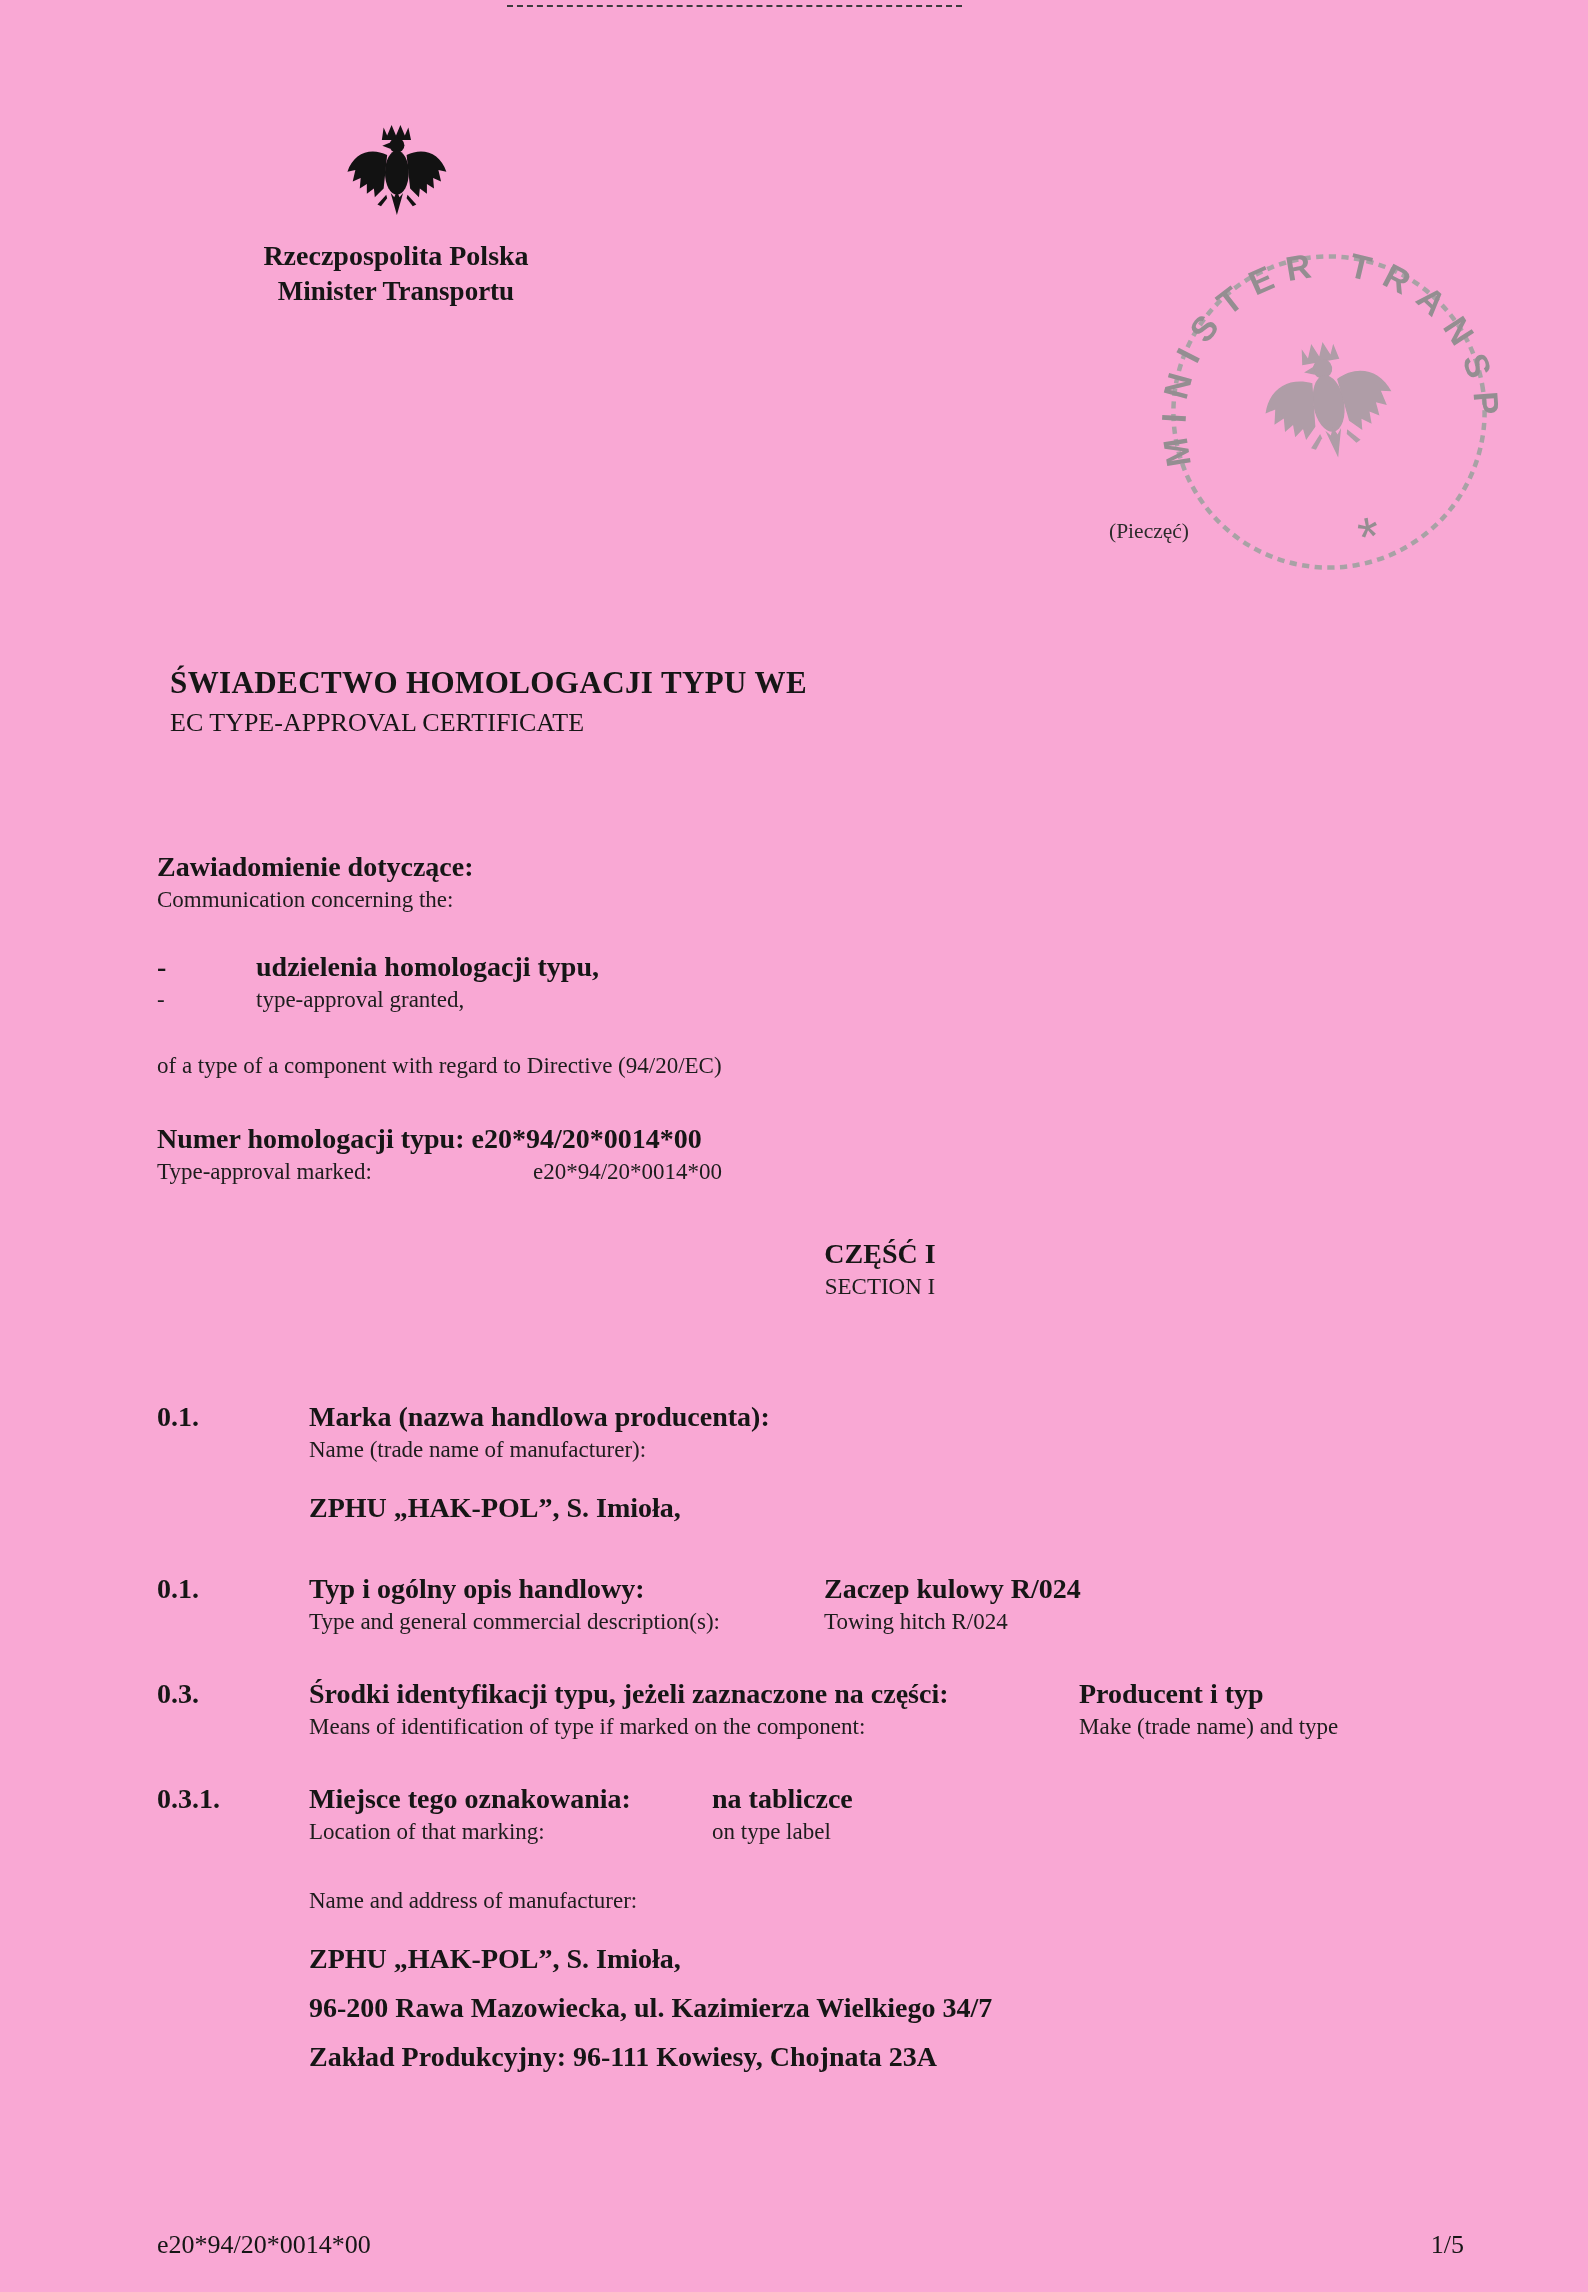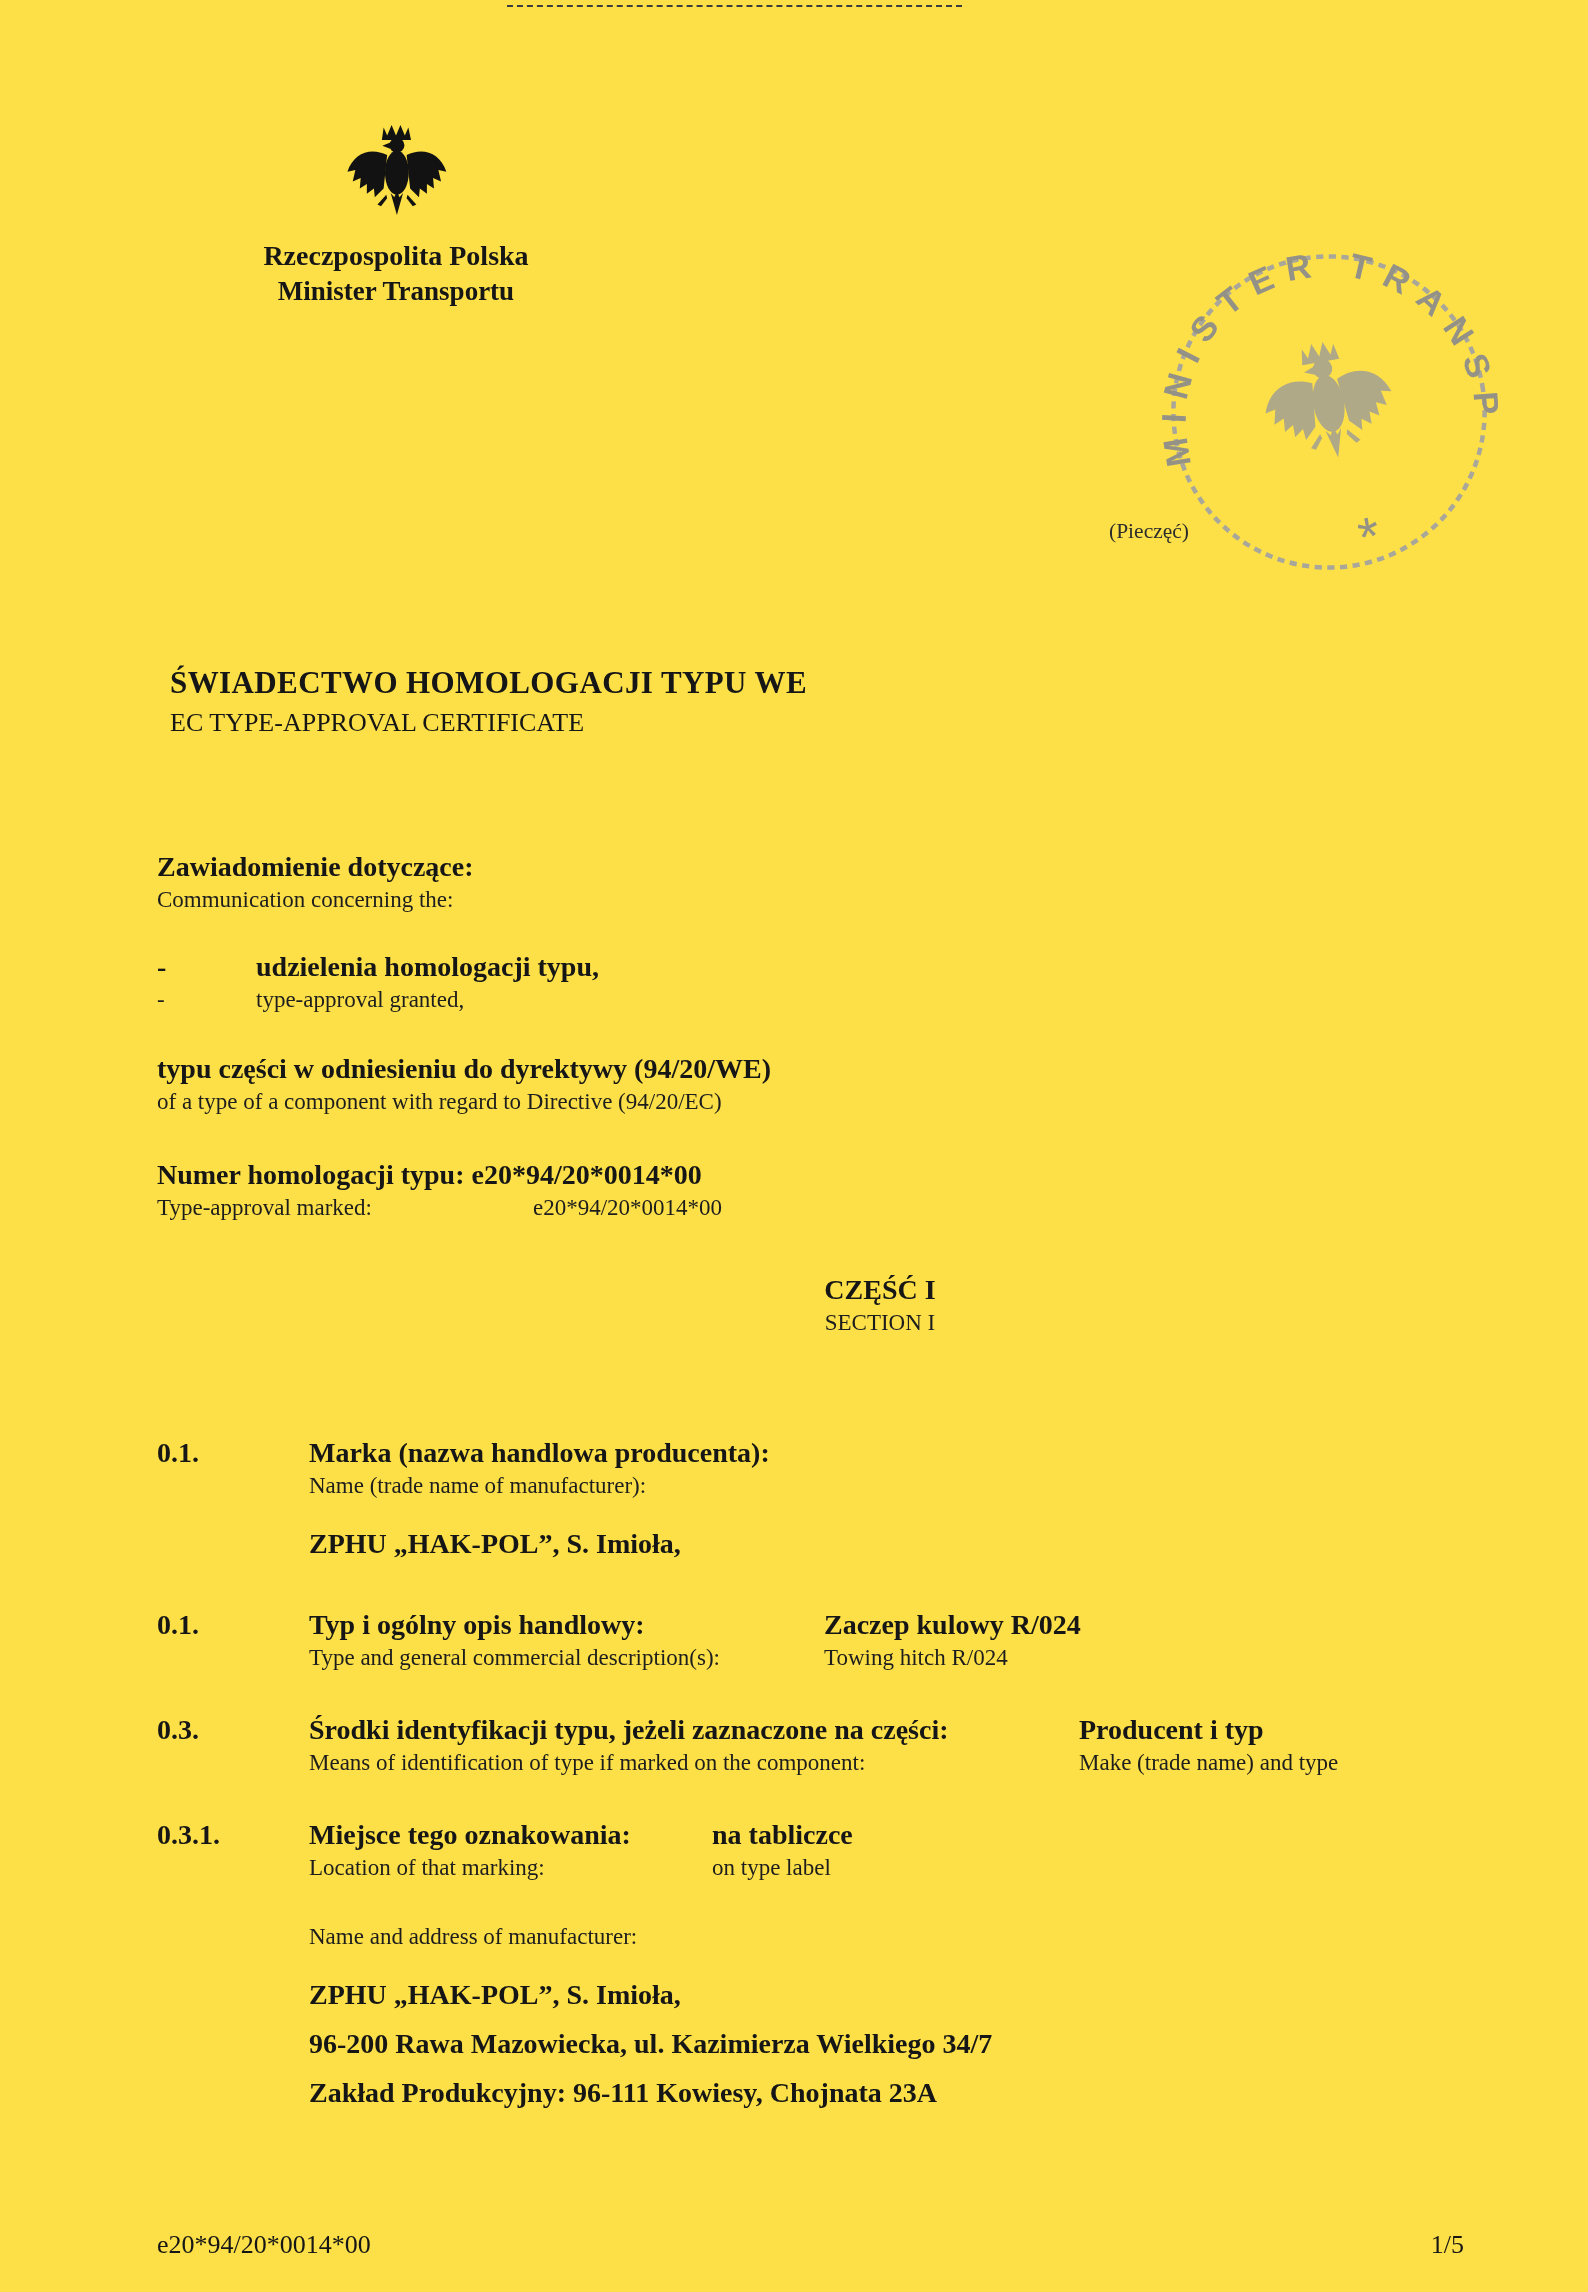--- a/index.html
+++ b/index.html
@@ -1,19 +1,19 @@
 <!DOCTYPE html>
 <html style="font-size:14.3px"><head>
 <meta charset="utf-8">
 <style>
   * { margin:0; padding:0; box-sizing:border-box; }
   html,body { background:#ffffff; }
   .page {
     position:relative; width:1589px; height:2293px;
-    background:#fde047; color:#161616; overflow:hidden;
+    background:#f9a8d4; color:#161616; overflow:hidden;
     font-family:"Liberation Serif", serif;
   }
   .top-dash {
     position:absolute; left:507px; top:5.4px; width:455px; height:0;
     border-top:2.7px dashed #3c3c3c;
   }
   
   .letterhead { position:absolute; left:115px; top:116px; width:562px; text-align:center; }
   .emblem { display:block; margin:0 auto 7.2px auto; }
   .lh-country  { font-size:28px; font-weight:bold; line-height:36px; }
@@ -105,21 +105,20 @@
         <span class="no-dash">-</span>
         <span>udzielenia homologacji typu,</span>
       </div>
       <div class="row en-line">
         <span class="no-dash">-</span>
         <span>type-approval granted,</span>
       </div>
     </div>
 
     <div class="gap-b">
-      <div class="pl-line">typu części w odniesieniu do dyrektywy (94/20/WE)</div>
       <div class="en-line">of a type of a component with regard to Directive (94/20/EC)</div>
     </div>
 
     <div class="gap-c">
       <div class="pl-line">Numer homologacji typu: e20*94/20*0014*00</div>
       <div class="row en-line">
         <span style="flex:0 0 376px">Type-approval marked:</span>
         <span>e20*94/20*0014*00</span>
       </div>
     </div>

